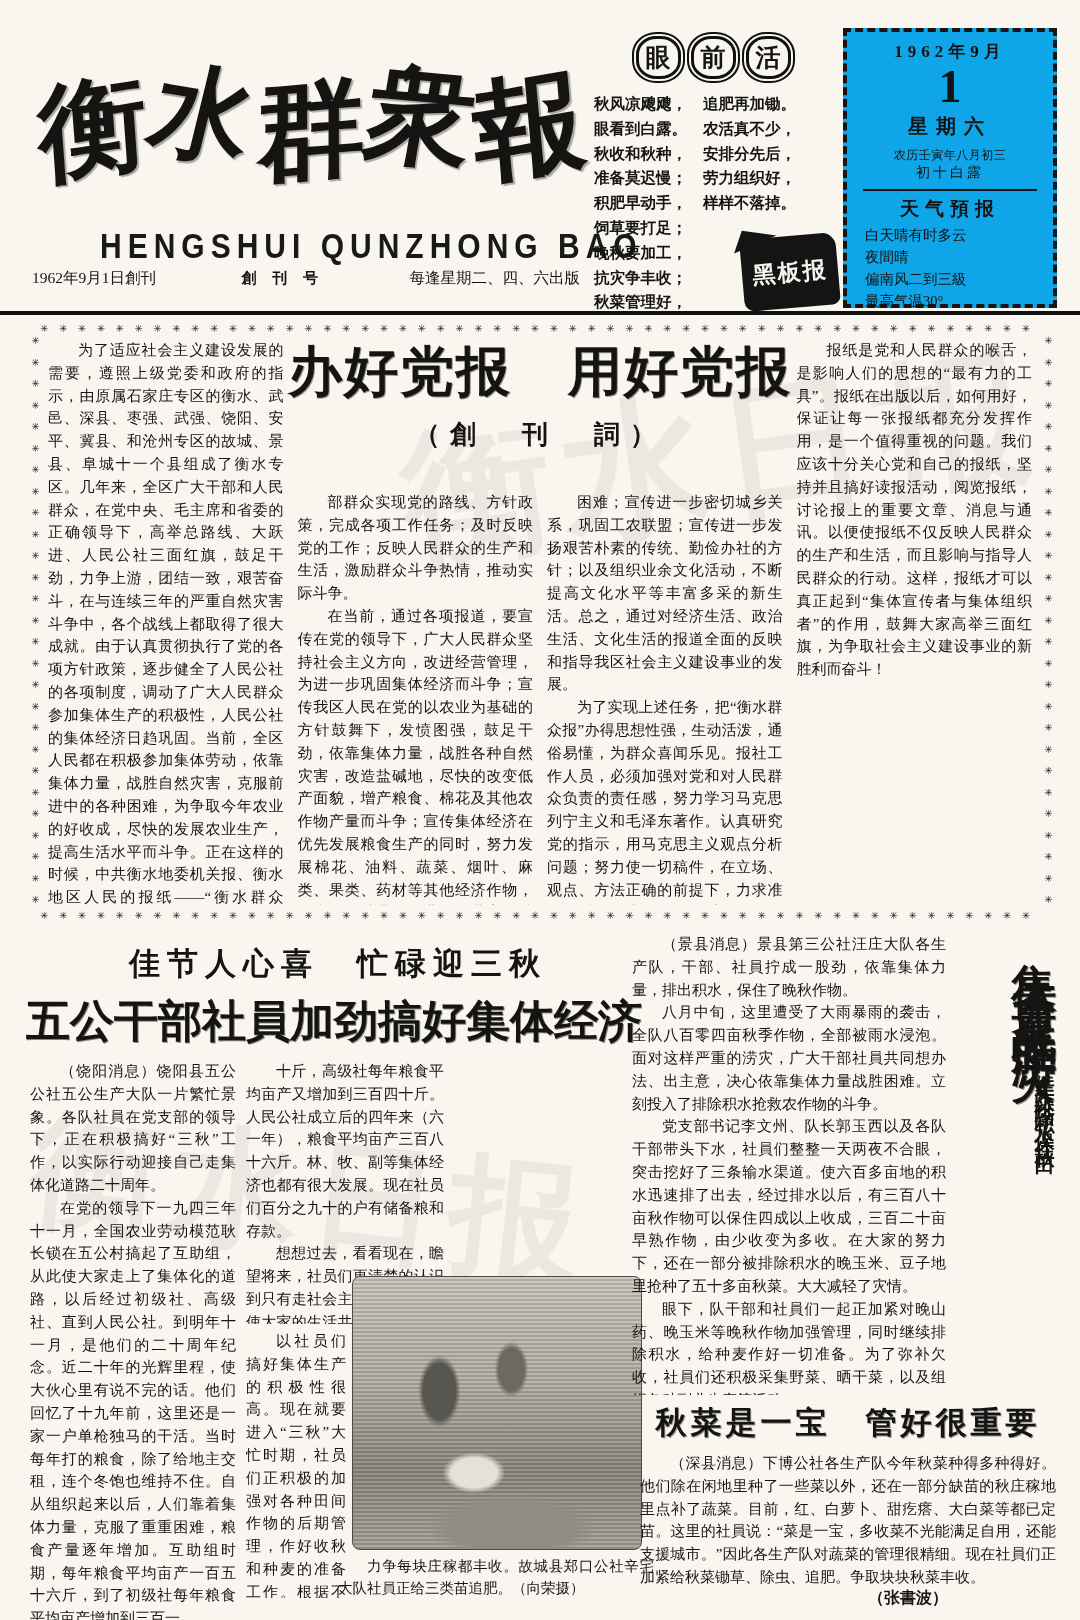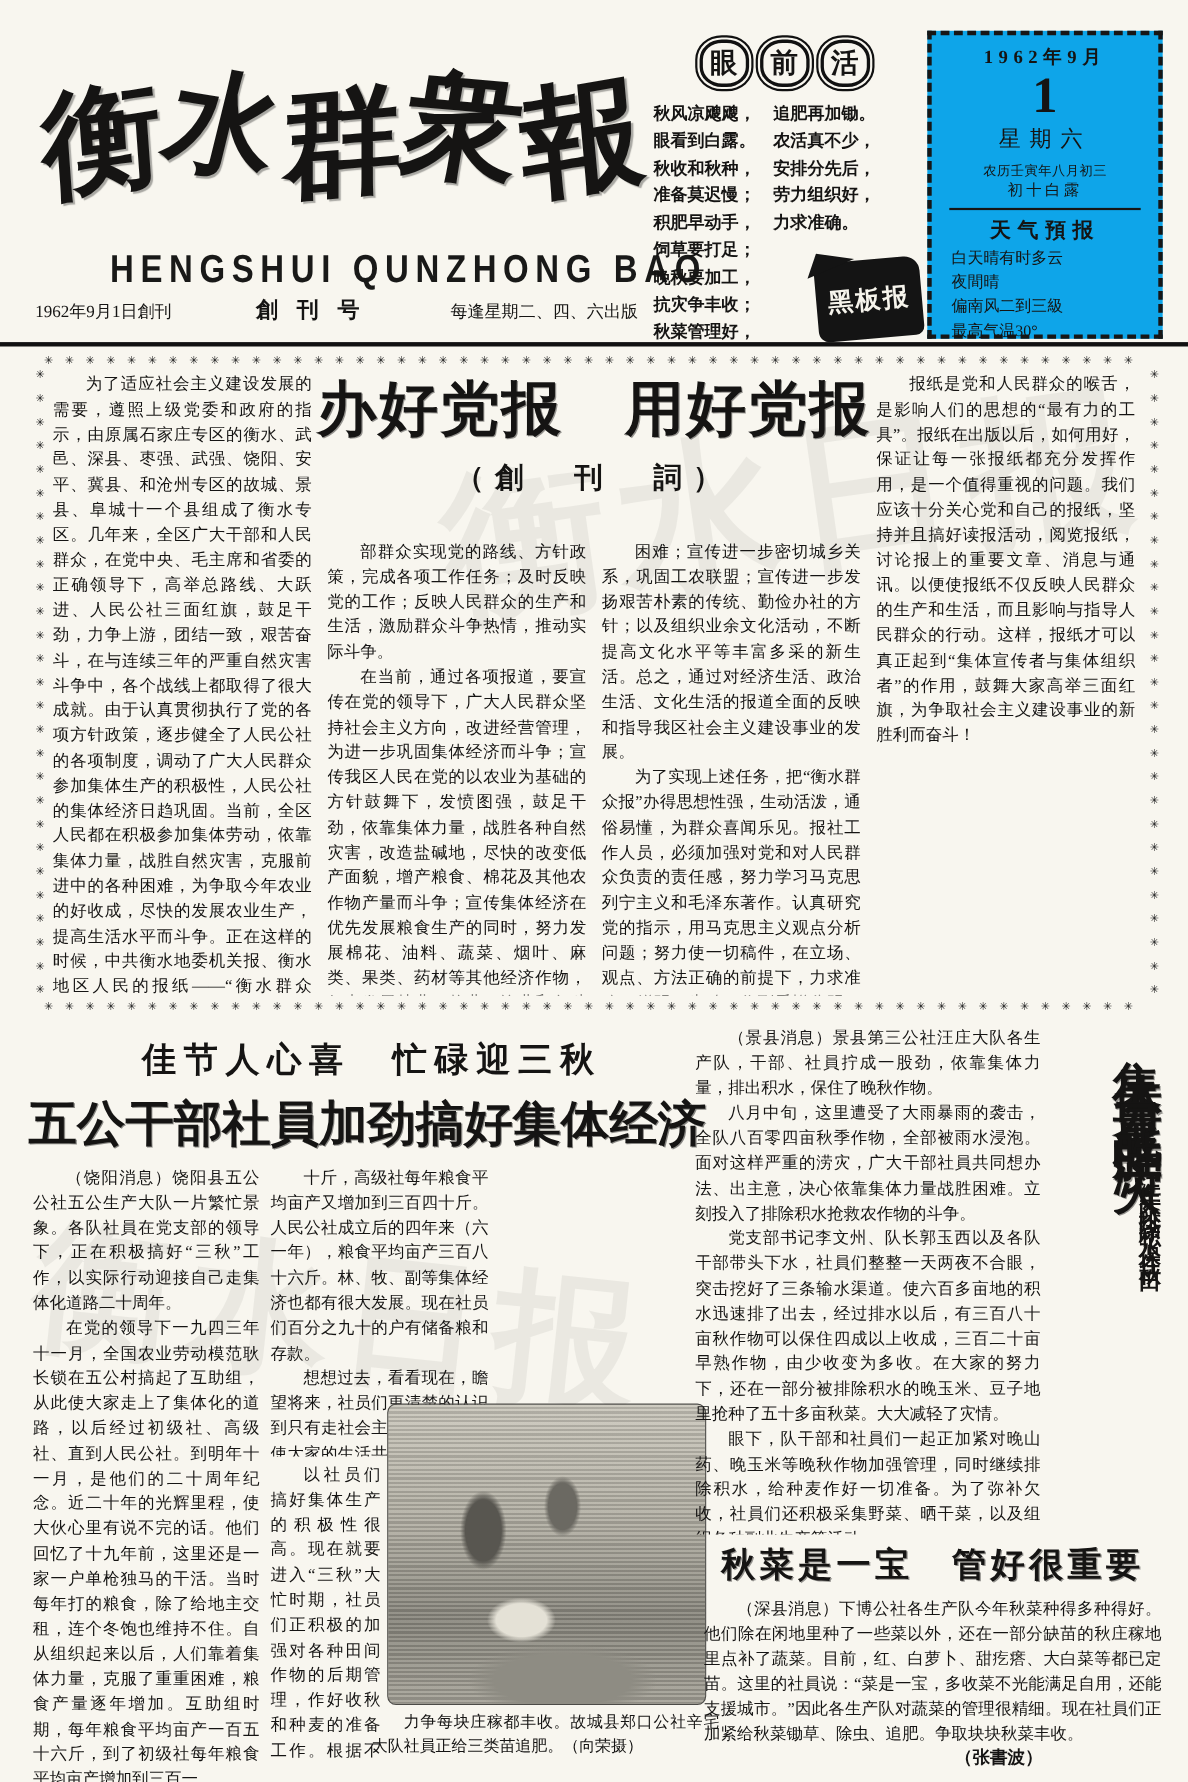--- a/index.html
+++ b/index.html
@@ -23,42 +23,42 @@
   .cg0{transform:rotate(-9deg) translateY(8px);}
   .cg1{transform:rotate(9deg) translateY(-6px) scale(.93);}
   .cg2{transform:rotate(-5deg) translateY(10px);}
   .cg3{transform:rotate(5deg) translateY(-4px);}
   .cg4{transform:rotate(-10deg) translateY(6px) scale(1.04);}
   .pinyin{position:absolute; left:100px; top:226px; z-index:1;
     font-family:"Liberation Sans", sans-serif; font-weight:700; font-size:30px;
     letter-spacing:6px; transform:scaleY(1.18); transform-origin:top left; color:#191918;}
   .founding-row{position:absolute; left:32px; top:268px; width:548px; z-index:1;
     display:flex; justify-content:space-between; align-items:baseline; font-size:15.5px;}
-  .founding-row .issue{font-weight:900; font-size:20px; letter-spacing:6px;}
+  .founding-row .issue{font-weight:900; font-size:15px; letter-spacing:6px;}
   
   .tips{position:absolute; left:586px; top:36px; width:254px; height:270px; z-index:1;}
   .tips-title{display:flex; justify-content:center; gap:10px;}
   .tips-title span{display:inline-block; font-size:25px; font-weight:900; line-height:1;
     padding:6px 7px; border:3px solid #111; border-radius:45% 45% 45% 45% / 42%;
     outline:2px solid #111; outline-offset:2px; background:#f8f6ef;}
   .tips-verse{display:flex; gap:16px; margin-top:13px; padding-left:8px;}
   .tips-verse .vcol{font-size:15.5px; line-height:1.6; font-weight:600; white-space:nowrap;}
   .stamp{position:absolute; right:2px; bottom:-2px; width:96px; height:72px; background:#141414;
     color:#f6f4ec; display:flex; align-items:center; justify-content:center;
     transform:rotate(-5deg); border-radius:6px 14px 8px 10px; font-weight:900; font-size:23px;
     letter-spacing:2px;}
   .stamp::before{content:""; position:absolute; left:-10px; top:-12px; width:0; height:0;
     border-left:16px solid transparent; border-right:30px solid transparent;
     border-bottom:18px solid #141414; transform:rotate(-18deg);}
   
   .datebox{position:absolute; left:843px; top:28px; width:214px; height:280px; z-index:1;
     border:4px dashed #161616; padding:8px 10px 6px; text-align:center; background:#0ea5e9;}
   .d-ym{font-size:17px; font-weight:700; letter-spacing:5px;}
   .d-day{font-size:46px; font-weight:900; line-height:1.05;}
-  .d-week{font-size:20px; font-weight:400; letter-spacing:8px; margin-top:2px;}
+  .d-week{font-size:20px; font-weight:700; letter-spacing:8px; margin-top:2px;}
   .d-lunar{font-size:12px; margin-top:7px; letter-spacing:.5px;}
   .d-term{font-size:14px; letter-spacing:3px;}
   .d-rule{border:none; border-top:2px solid #161616; margin:7px 6px 5px;}
   .d-wtitle{font-size:19px; font-weight:900; letter-spacing:6px;}
   .d-wlines{text-align:left; padding-left:8px; font-size:14.5px; line-height:1.5; margin-top:3px;}
   .mast-rule{position:absolute; left:0; top:311px; width:1080px; height:4px; background:#111; z-index:1;}
   
   .lead{position:absolute; left:26px; top:322px; width:1028px; height:600px; z-index:1;}
   .decor-h{position:absolute; left:14px; right:14px; height:13px; overflow:hidden;
     font-size:10px; letter-spacing:4px; line-height:13px; color:#222; white-space:nowrap;}
@@ -148,21 +148,21 @@
         <div>饲草要打足；</div>
         <div>晚秋要加工，</div>
         <div>抗灾争丰收；</div>
         <div>秋菜管理好，</div>
       </div>
       <div class="vcol">
         <div>追肥再加锄。</div>
         <div>农活真不少，</div>
         <div>安排分先后，</div>
         <div>劳力组织好，</div>
-        <div>力求准确。</div>
+        <div>样样不落掉。</div>
       </div>
     </div>
     <div class="stamp">黑板报</div>
   </div>
 
   <div class="datebox">
     <div class="d-ym">1962年9月</div>
     <div class="d-day">1</div>
     <div class="d-week">星期六</div>
     <div class="d-lunar">农历壬寅年八月初三</div>

